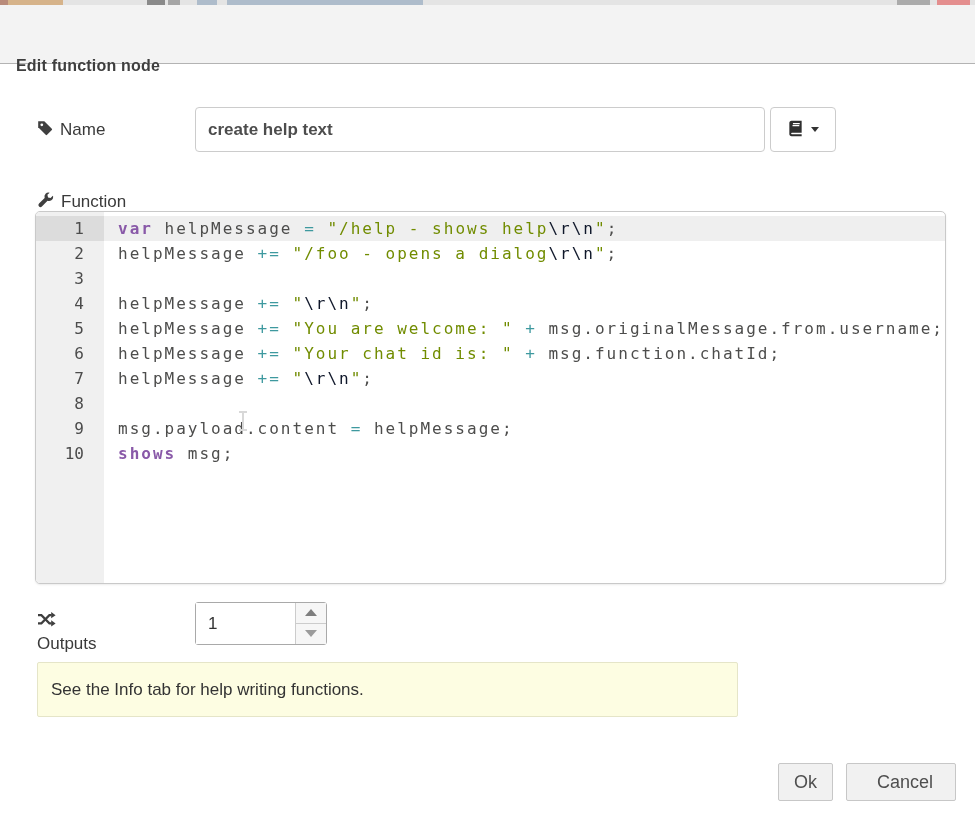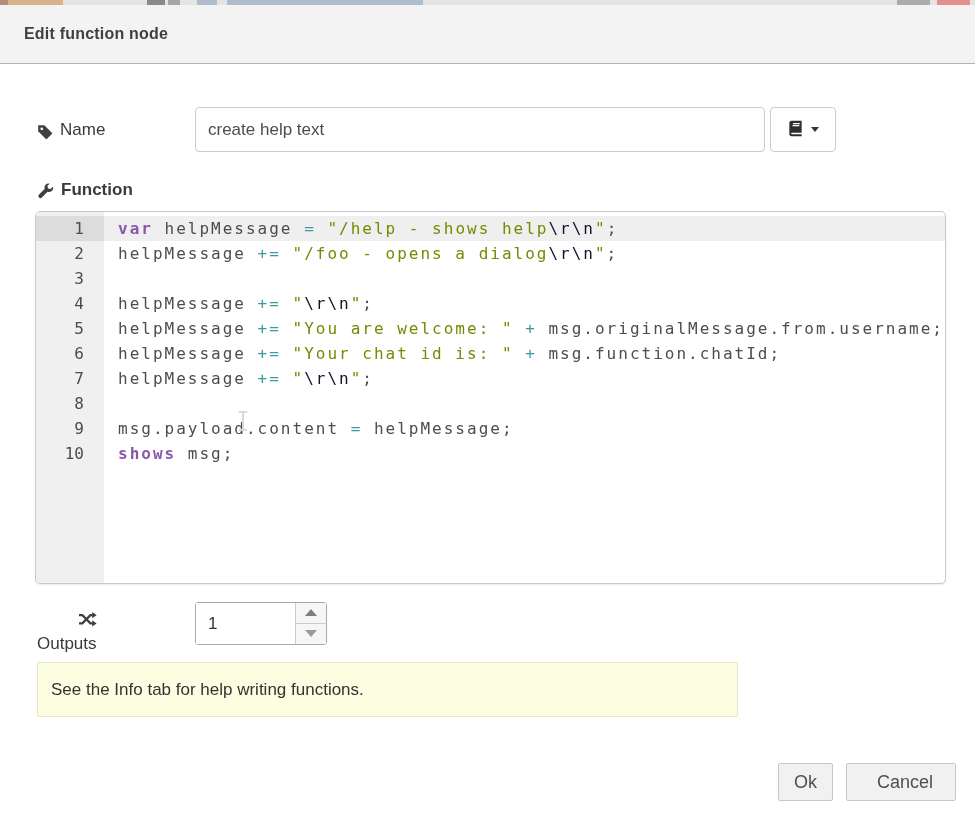--- a/index.html
+++ b/index.html
@@ -13,34 +13,34 @@
   .backdrop-strip { position:absolute; left:0; top:0; width:975px; height:5px; background:#e4e4e4; }
   .backdrop-strip .seg { position:absolute; top:0; height:5px; }
 
   
   .titlebar {
     position:absolute; left:0; top:5px; width:975px; height:59px;
     background:#f3f3f3; border-bottom:1px solid #b3b3b3;
   }
   .titlebar h1 {
     font-size:16px; font-weight:bold; color:#3f3f3f;
-    line-height:58px; padding-left:24px; letter-spacing:.2px;
+    line-height:58px; padding-left:16px; letter-spacing:.2px;margin-top:32px;
   }
 
   .field-label {
-    position:absolute; display:flex; align-items:flex-end; gap:7px;
+    position:absolute; display:flex; align-items:flex-start; gap:7px;
     font-size:17px; color:#3a3a3a;
   }
   .field-label svg { display:block; }
 
   .name-input {
     position:absolute; left:195px; top:107px; width:570px; height:45px;
     border:1px solid #ccc; border-radius:4px; padding:0 12px;
     font-family:"Liberation Sans", sans-serif; font-size:17px; color:#4d4d4d;
-    outline:none; background:#fff;
+    outline:none; background:#fff;font-weight:bold;
   }
   .lib-button {
     position:absolute; left:770px; top:107px; width:66px; height:45px;
     background:#fff; border:1px solid #ccc; border-radius:4px;
     display:flex; align-items:center; justify-content:center; gap:7px; cursor:pointer;
   }
   .caret-down {
     width:0; height:0; border-left:4px solid transparent; border-right:4px solid transparent;
     border-top:5px solid #333;
   }
@@ -146,21 +146,21 @@
   <button class="lib-button">
     <span>
       <svg width="17" height="17" viewBox="0 0 16 16">
           <path d="M4.2 0.8C3 0.8 2.2 1.7 2.2 2.9v10.2c0 1.2 0.9 2.1 2.1 2.1h9.5v-1.8H4.6c-0.4 0-0.7-0.3-0.7-0.7s0.3-0.7 0.7-0.7h9.2V0.8Z" fill="#2f2f2f"></path>
           <path d="M5.6 3.4h6.4M5.2 5.3h6.4" stroke="#ffffff" stroke-width="1.1"></path>
         </svg>
     </span>
     <span class="caret-down"></span>
   </button>
 
-  <div class="field-label" style="left:37px; top:180px;font-weight:bold;">
+  <div class="field-label" style="left:37px; top:192px;">
     <span>
       <svg width="17" height="17" viewBox="0 0 16 16">
           <path d="M15.2 4.6a3.9 3.9 0 0 1-5.3 3.7L4.6 13.6a1.9 1.9 0 1 1-2.7-2.7l5.3-5.3A3.9 3.9 0 0 1 11.9 0.6L9.8 2.7l0.6 2.4 2.4 0.6 2.1-2.1c0.2 0.3 0.3 0.6 0.3 1Z" fill="#3f3f3f"></path>
         </svg>
     </span>
     <span>Function</span>
   </div>
 
   <div class="editor">
     <div class="gutter-col"></div>

